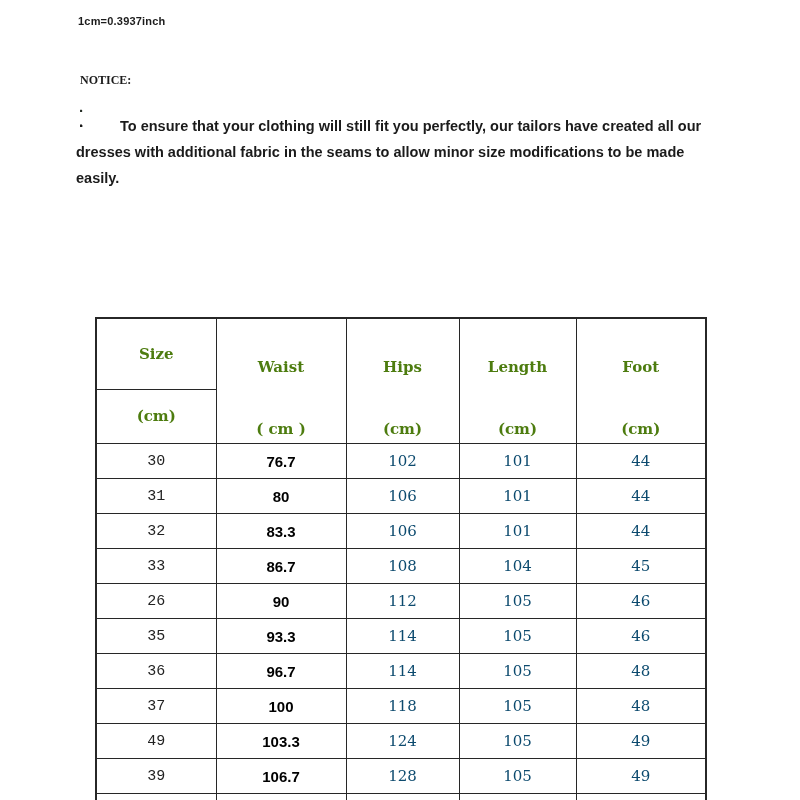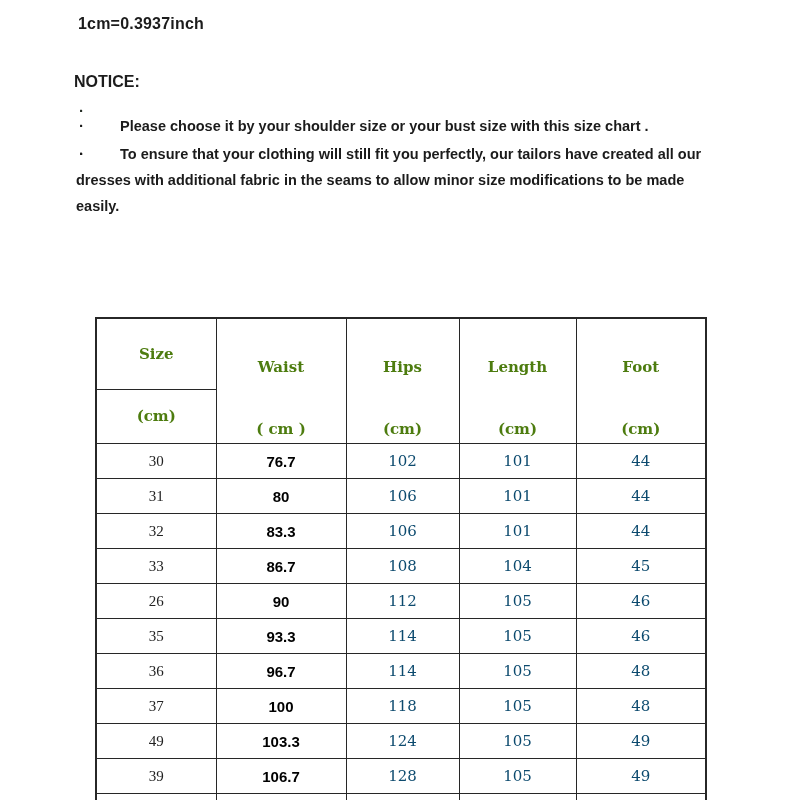--- a/index.html
+++ b/index.html
@@ -8,25 +8,25 @@
     width:800px; height:800px;
     background:#ffffff;
     font-family:"Liberation Sans", sans-serif;
     color:#1c1c1c;
     overflow:hidden;
   }
 
   
   .conv-note {
     position:absolute; left:78px; top:15px;
-    font-size:16px; font-weight:bold; letter-spacing:0.2px;
+    font-size:11px; font-weight:bold; letter-spacing:0.2px;
   }
   .notice-title {
-    position:absolute; left:74px; top:73px;
-    font-size:16px; font-weight:bold;
+    position:absolute; left:80px; top:73px;
+    font-size:12px; font-weight:bold;font-family:Liberation Serif, serif;
   }
   .bullets {
     position:absolute; left:76px; top:98px; width:642px;
   }
   .bullet {
     position:relative;
     text-indent:44px;
     font-size:14.5px; font-weight:bold;
     line-height:26px;
     color:#1b1b1b;
@@ -57,39 +57,39 @@
   .size-table th {
     font-family:"DejaVu Serif", serif;
     font-weight:bold; font-size:15px; color:#4d7c0f;
   }
   .hdr-stack { line-height:20px; }
   .hdr-stack .hline { padding:4px 0;margin-top:34px; }
   .row-size-label { height:46px; }
   .row-size-unit  { height:35px; }
   .size-table td { height:34px; font-size:15px; }
 
-  .size-table td.c-size  { font-family:Liberation Serif, serif; font-weight:normal; color:#222222; }
+  .size-table td.c-size  { font-family:Liberation Mono, monospace; font-weight:normal; color:#222222; }
   .size-table td.c-waist { font-family:"Liberation Sans", sans-serif; font-weight:bold; color:#000000; }
   .size-table td.c-serif { font-family:"DejaVu Serif", serif; font-weight:normal; color:#0c4a6e; }
 </style>
 </head>
 <body>
 
 <div class="sheet">
 
   <div class="conv-note">1cm=0.3937inch</div>
 
   <div class="notice-title">NOTICE:</div>
 
   <div class="bullets">
     <p class="bullet regular">
       <span class="dot">·</span>
     </p>
     <p class="bullet">
-      <span class="dot">·</span><span>Please choose it by your shoulder size or your bust size with this size chart .</span>
+      <span class="dot">·</span>
     </p>
     <p class="bullet">
       <span class="dot">·</span>
     </p>
     <p class="bullet">
       <span class="dot">·</span><span>To ensure that your clothing will still fit you perfectly, our tailors have created all our dresses with additional fabric in the seams to allow minor size modifications to be made easily.</span>
     </p>
   </div>
 
   <table class="size-table">

